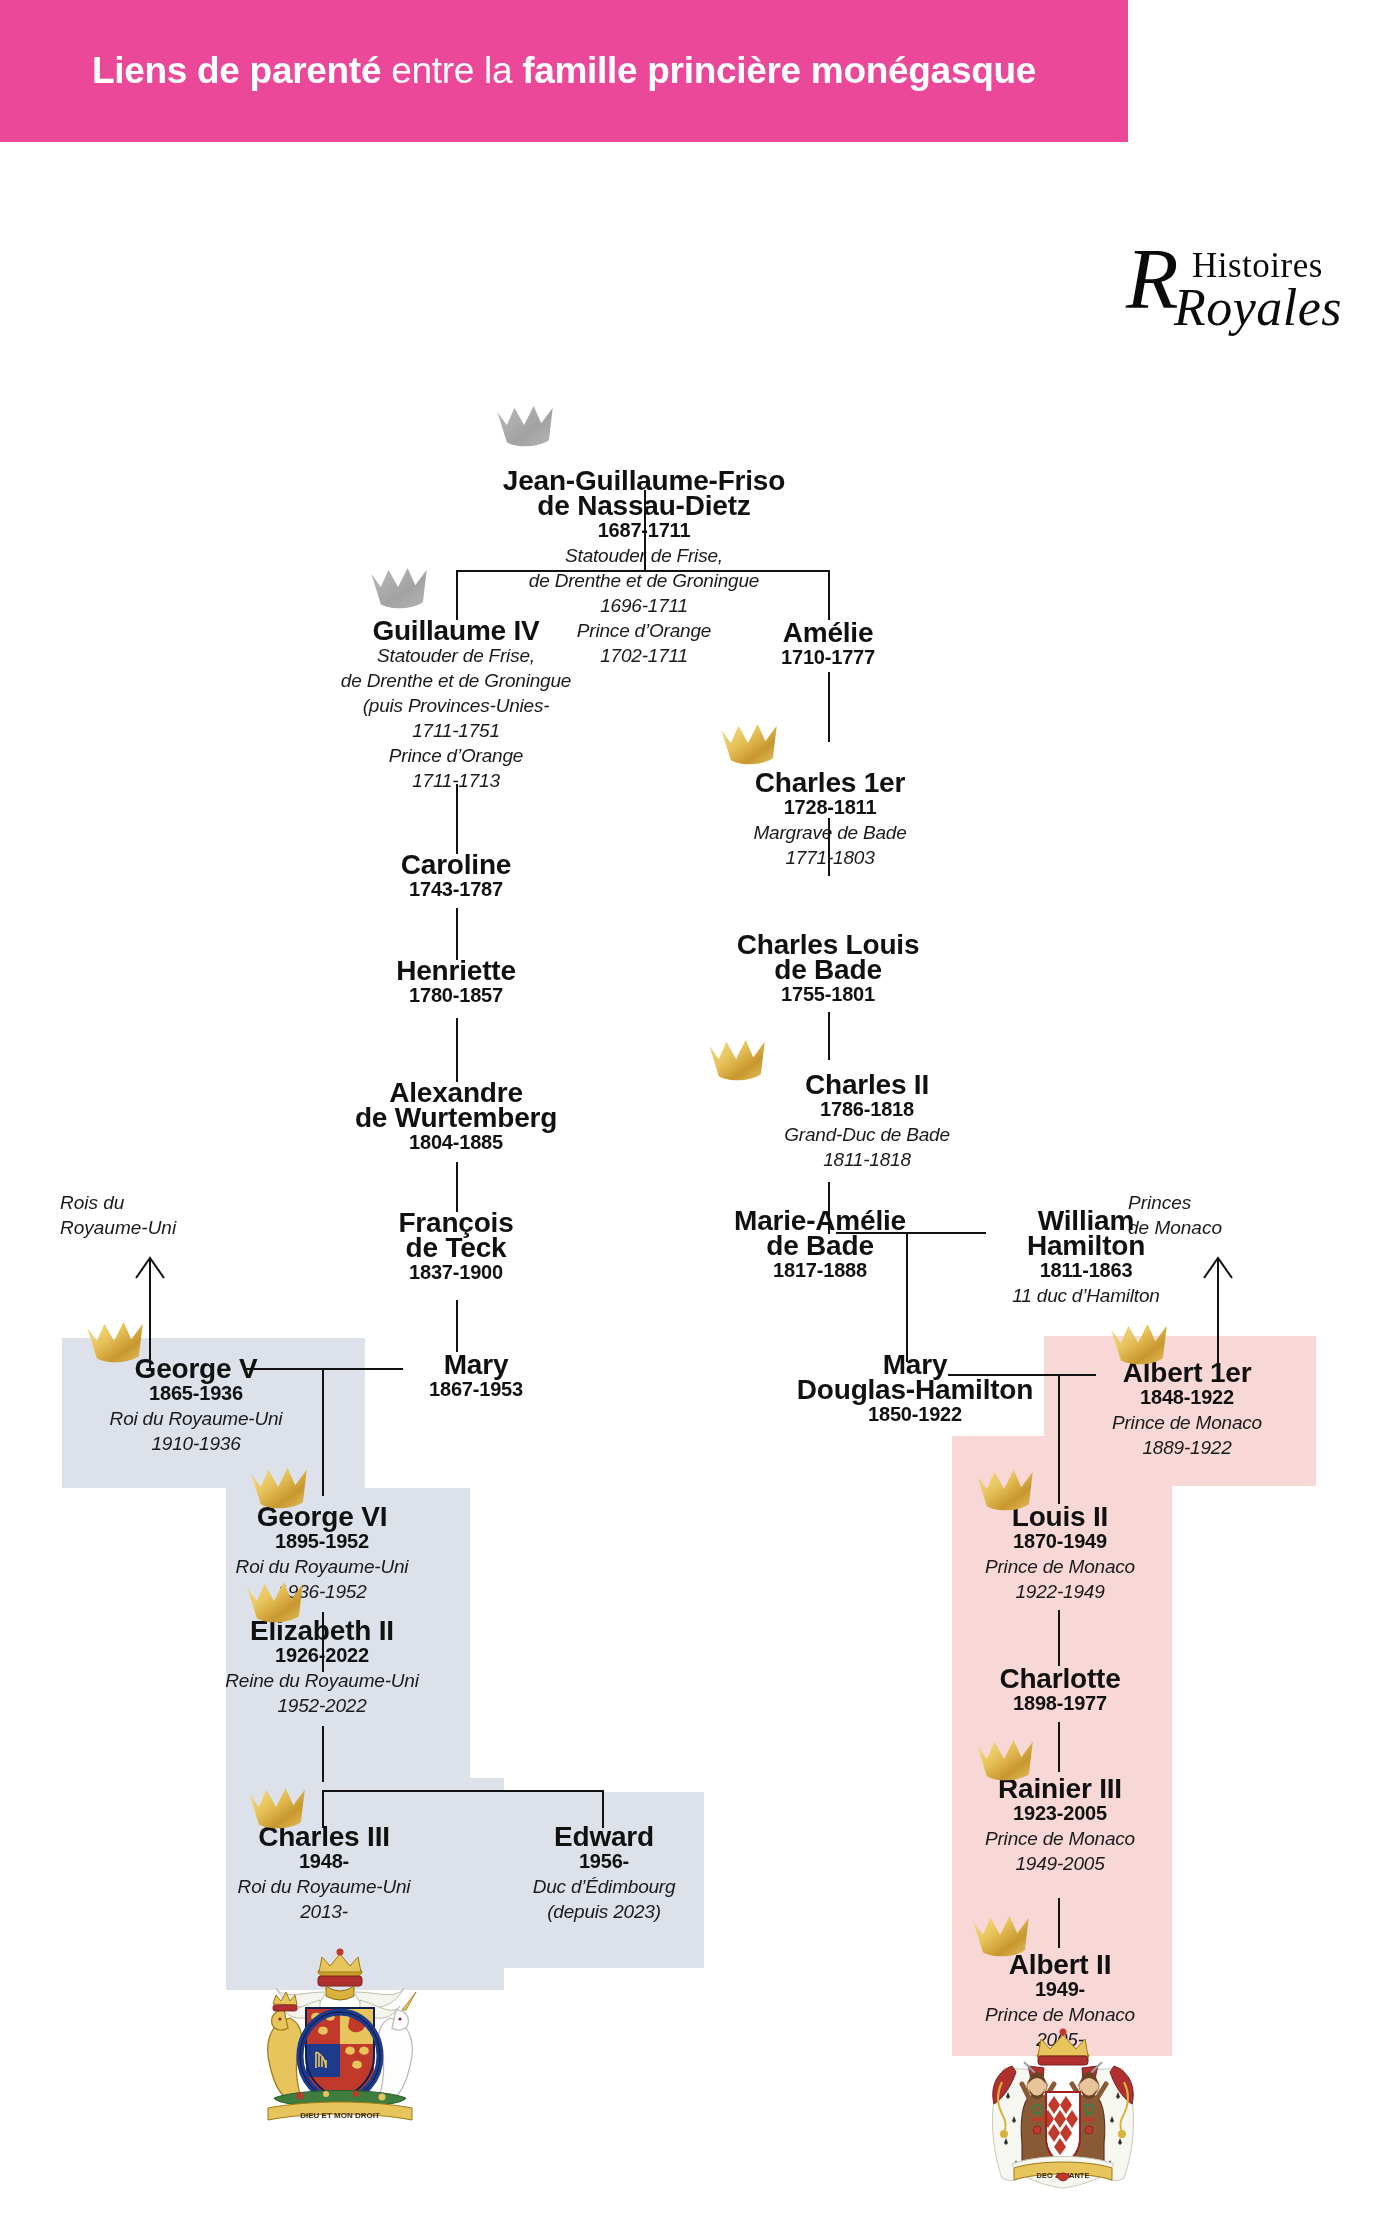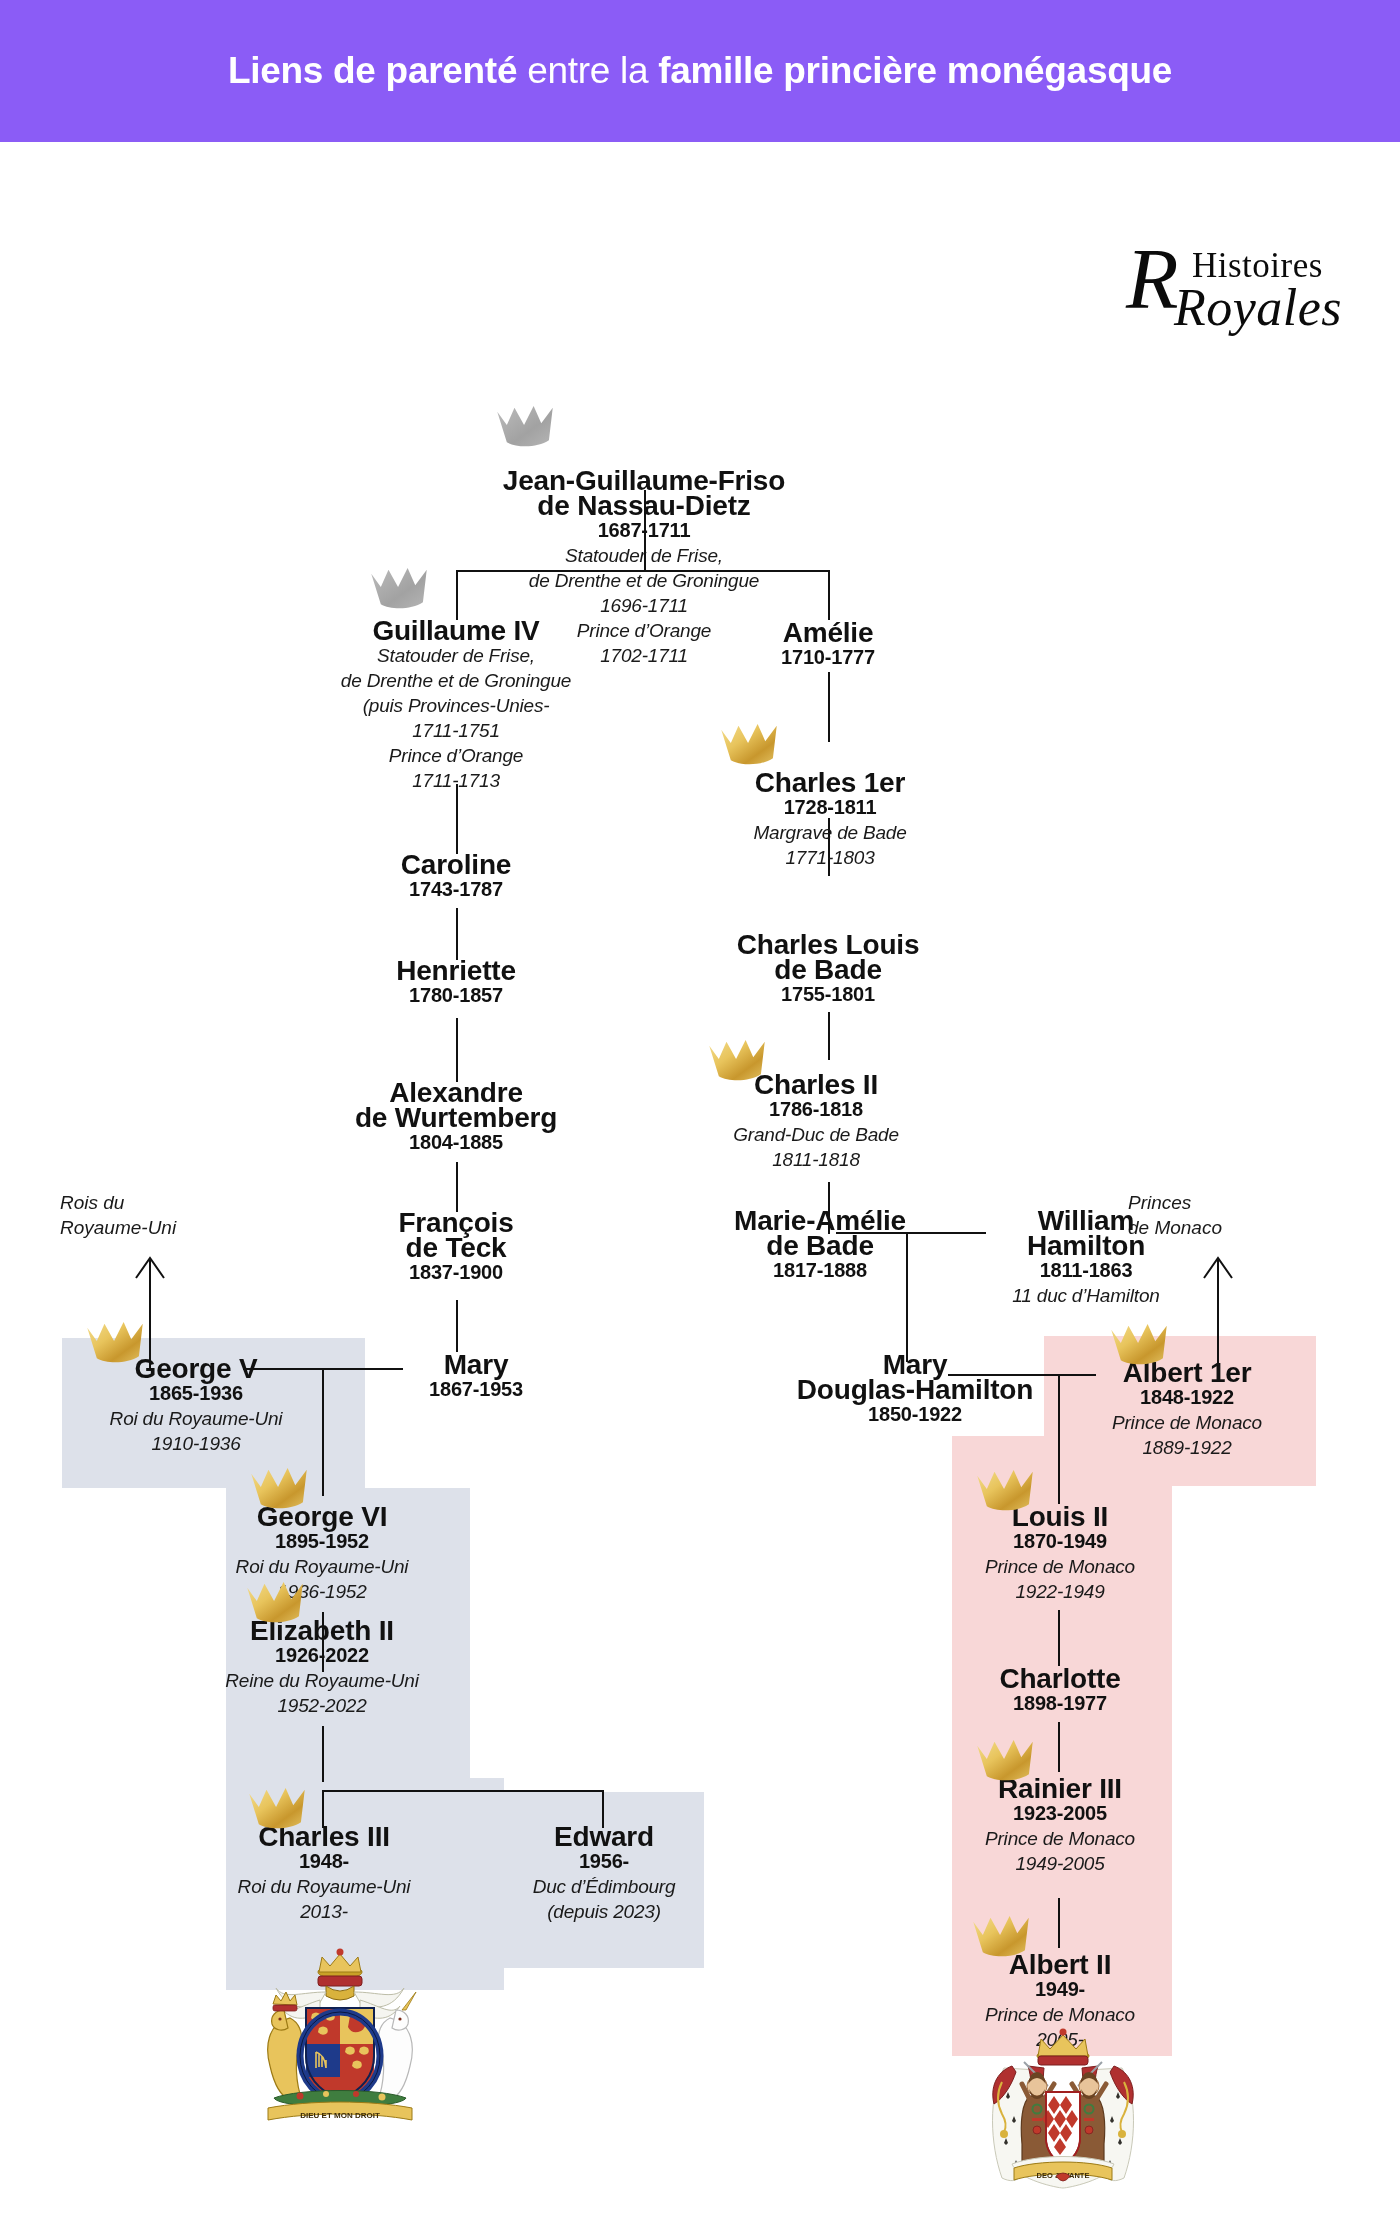--- a/index.html
+++ b/index.html
@@ -5,22 +5,22 @@
   * { box-sizing: border-box; margin:0; padding:0; }
   html,body { background:#ffffff; }
   body {
     width:1400px; height:2216px; position:relative;
     font-family:"Liberation Sans", sans-serif;
     color:#111111; overflow:hidden;
   }
 
   
   .header {
-    position:absolute; left:0; top:0; width:1400px; height:142px;
-    background:#8b5cf6; display:flex; align-items:center; justify-content:center;
+    position:absolute; left:0; top:0; width:1128px; height:142px;
+    background:#ec4899; display:flex; align-items:center; justify-content:center;
     flex-direction:column; text-align:center;
   }
   .header .line { color:#ffffff; font-size:37px; line-height:46px; letter-spacing:-0.3px; }
   .header .reg { font-weight:400; }
   .header .bold { font-weight:700; }
 
   
   .logo {
     position:absolute; left:1126px; top:232px; width:230px; height:92px;
     font-family:"Liberation Serif", serif; color:#0b0b0b;
@@ -244,21 +244,21 @@
 
 <div class="node" style="left:708px; top:932px; width:240px;">
   <div class="nm">Charles Louis</div>
   <div class="nm">de Bade</div>
   <div class="yr">1755-1801</div>
 </div>
 
 <svg class="crown" style="left:706px; top:1038px;" viewBox="0 0 62 46">
     <use href="#crownpath" fill="url(#goldgrad)"></use>
   </svg>
-<div class="node" style="left:696px; top:1072px; width:240px;">
+<div class="node" style="left:747px; top:1072px; width:240px;">
   <div class="nm">Charles II</div>
   <div class="yr">1786-1818</div>
   <div class="ti">Grand-Duc de Bade</div>
   <div class="ti">1811-1818</div>
 </div>
 
 <div class="node" style="left:690px; top:1208px; width:260px;">
   <div class="nm">Marie-Amélie</div>
   <div class="nm">de Bade</div>
   <div class="yr">1817-1888</div>

